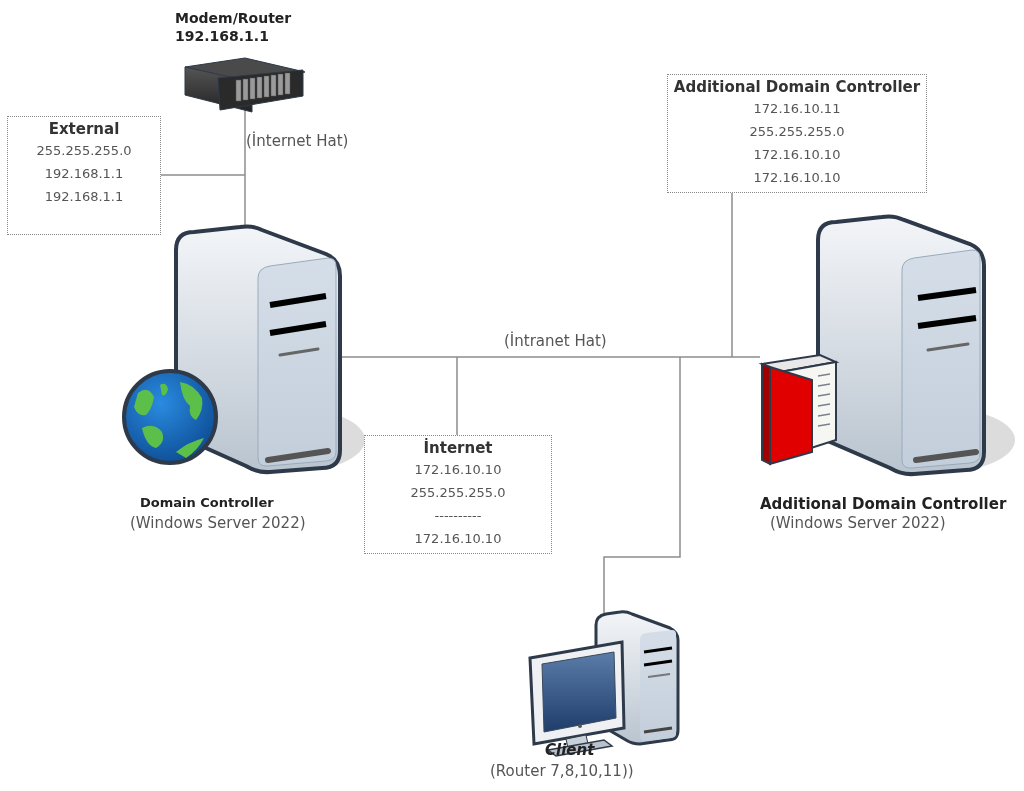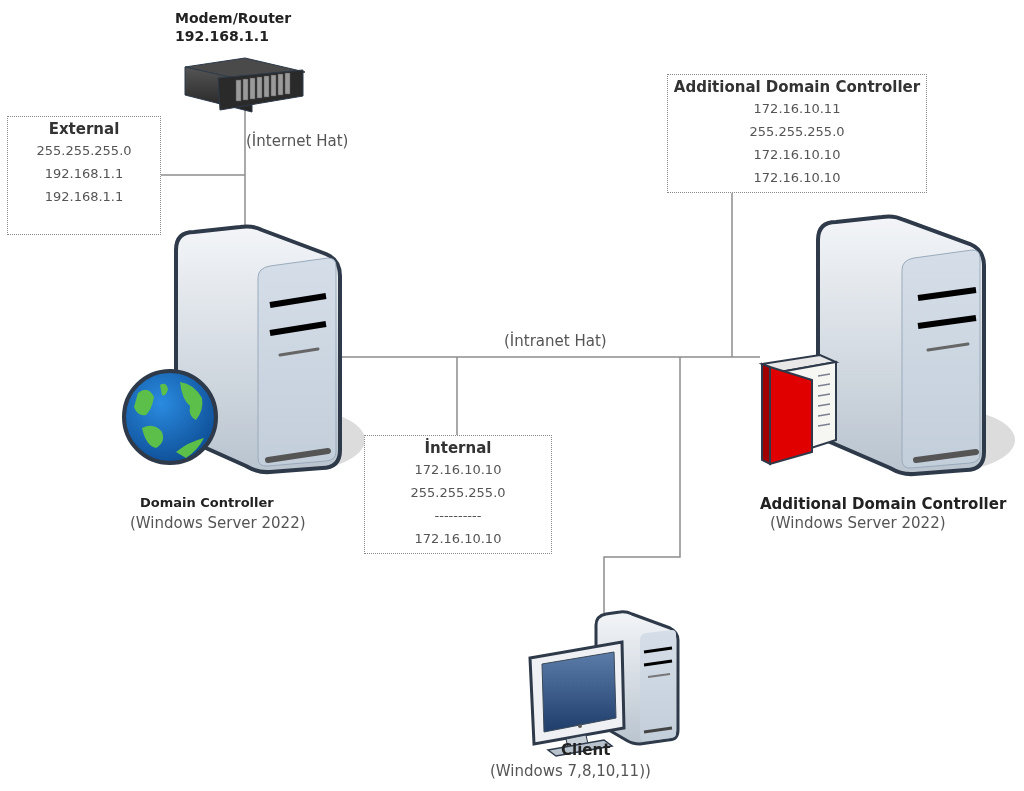--- a/index.html
+++ b/index.html
@@ -138,27 +138,27 @@
 
 <div class="box" style="left:667px; top:74px; width:260px; height:119px;">
   <div class="head" style="margin-top:2px;">Additional Domain Controller</div>
   <div class="row">172.16.10.11</div>
   <div class="row">255.255.255.0</div>
   <div class="row">172.16.10.10</div>
   <div class="row">172.16.10.10</div>
 </div>
 
 <div class="box" style="left:364px; top:435px; width:188px; height:119px;">
-  <div class="head" style="margin-top:2px;">İnternal</div>
+  <div class="head" style="margin-top:2px;">İnternet</div>
   <div class="row">172.16.10.10</div>
   <div class="row">255.255.255.0</div>
   <div class="row">----------</div>
   <div class="row">172.16.10.10</div>
 </div>
 
 <div class="lbl bold" style="left:140px; top:495px; width:220px; font-size:13px;">Domain Controller</div>
 <div class="lbl thin" style="left:130px; top:514px; width:240px; font-size:15px;">(Windows Server 2022)</div>
 
 <div class="lbl bold" style="left:760px; top:495px; width:260px; font-size:15px;">Additional Domain Controller</div>
 <div class="lbl thin" style="left:770px; top:514px; width:240px; font-size:15px;">(Windows Server 2022)</div>
 
-<div class="lbl bold" style="left:561px; top:741px; width:120px; font-size:15px;">Client</div>
-<div class="lbl thin" style="left:490px; top:762px; width:230px; font-size:15px;">(Windows 7,8,10,11))</div>
+<div class="lbl bold" style="left:545px; top:741px; width:120px; font-size:15px;font-style:italic;">Client</div>
+<div class="lbl thin" style="left:490px; top:762px; width:230px; font-size:15px;">(Router 7,8,10,11))</div>
 
 </body></html>

